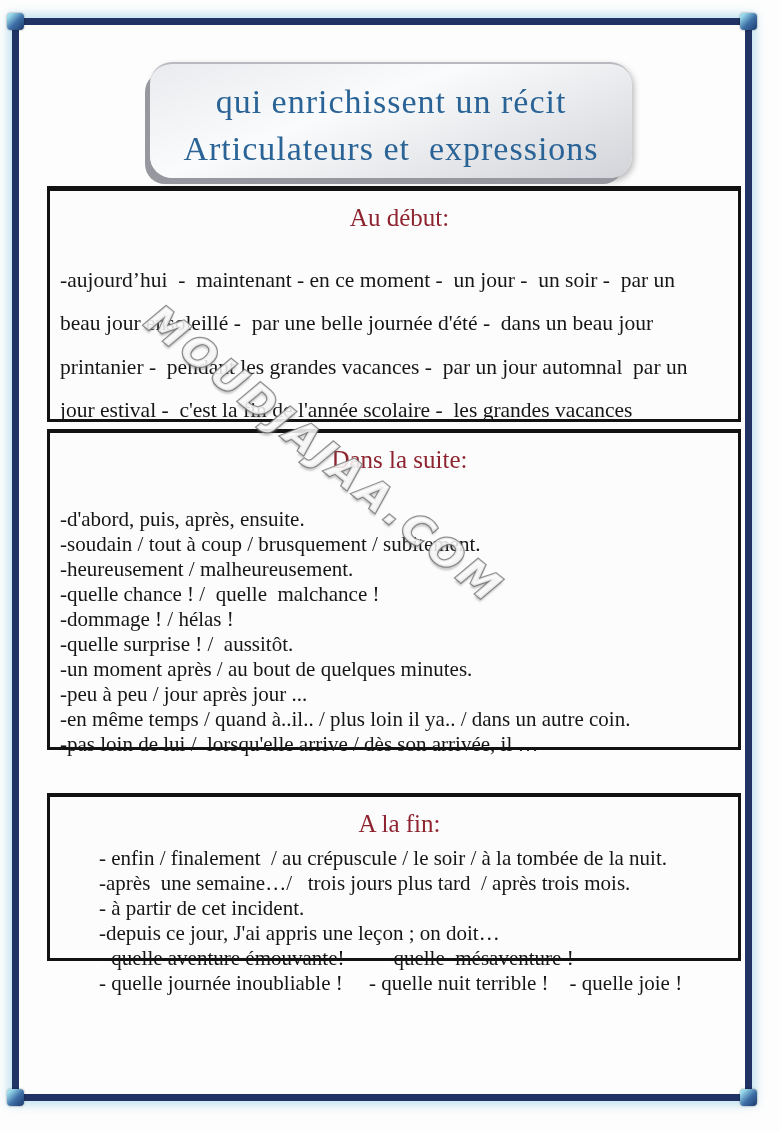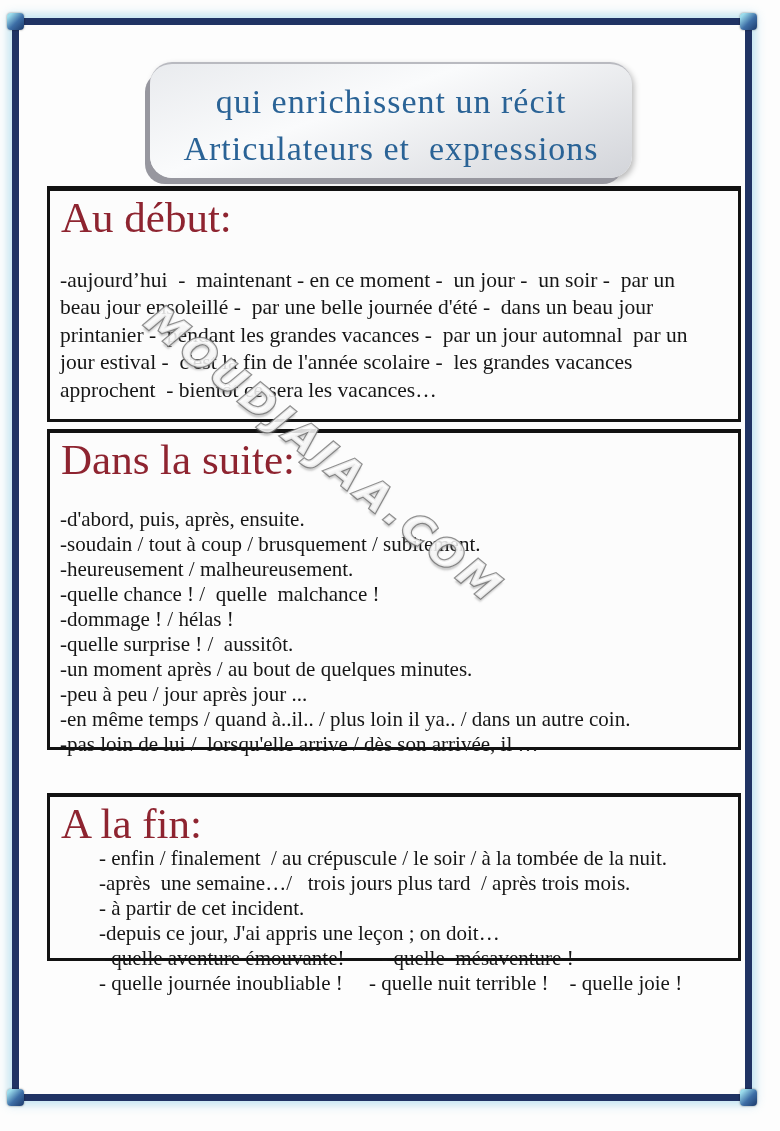--- a/index.html
+++ b/index.html
@@ -60,32 +60,33 @@
     box-sizing: border-box;
     border: 3px solid #121212;
     background: #fcfcfc;
     z-index: 1;
   }
   .sec-1 { top: 186px; height: 236px; border-top-width: 5px; }
   .sec-2 { top: 429px; height: 321px; border-top-width: 4px; }
   .sec-3 { top: 793px; height: 168px; border-top-width: 4px; }
 
   .sec .heading {
-    font-size: 43px;
+    font-size: 25px;
     line-height: 42px;
     padding: 6px 0 0 11px;
     color: #8e2430;
+    text-align: center;
   }
   .sec .body {
     padding: 0 12px 0 10px;
     color: #161616;
     white-space: pre-wrap;
   }
   .sec-1 .body { margin-top: 28px; font-size: 21.5px; }
-  .sec-1 .body .line { line-height: 27.4px; }
+  .sec-1 .body .line { line-height: 27.4px; margin-top: 16px; }
   .sec-2 .body { margin-top: 26px; font-size: 21px; }
   .sec-2 .body .line { line-height: 25px; }
   .sec-3 .body { margin-top: 1px; font-size: 21px; margin-left: 39px; }
   .sec-3 .body .line { line-height: 25px; }
 
   
   .watermark {
     position: absolute;
     left: 166px; top: 296px;
     transform: rotate(39deg);

